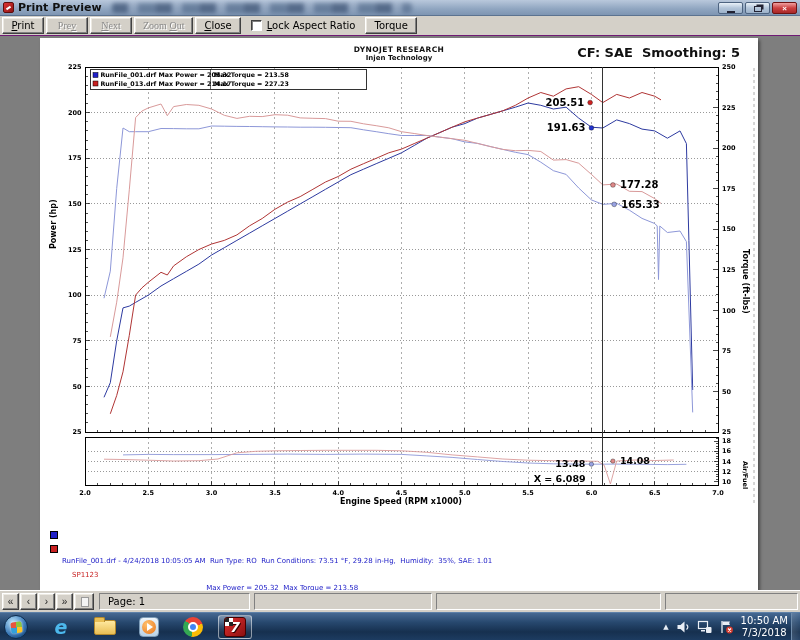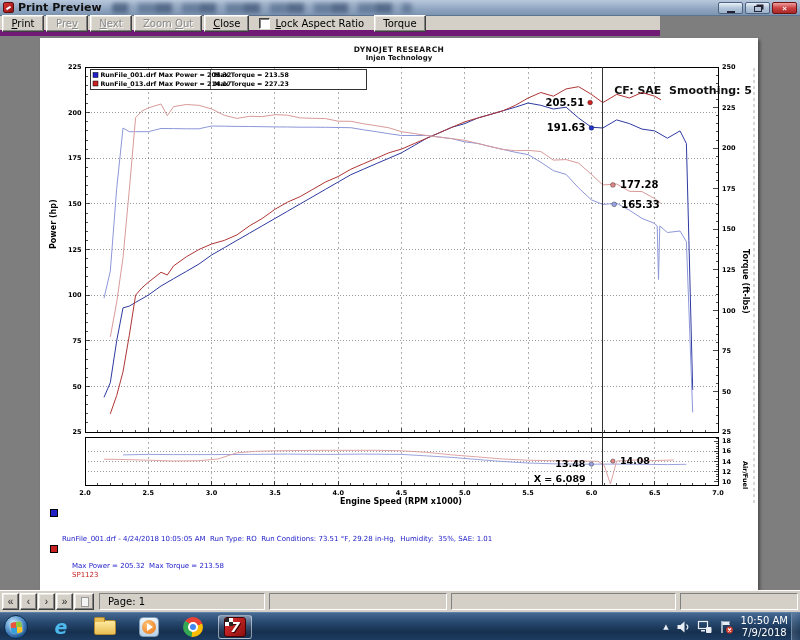--- a/index.html
+++ b/index.html
@@ -19,58 +19,58 @@
     background:repeating-linear-gradient(90deg, rgba(52,74,108,.65) 0 16px, rgba(140,158,184,.35) 16px 26px, rgba(70,94,128,.55) 26px 44px); }
   #win-buttons { position:absolute; right:3px; top:2px; display:flex; gap:2px; }
   .win-btn { width:25px; height:12px; border:1px solid #4d6380; border-radius:2px;
     background:linear-gradient(#e9f1f9,#b3c5da 50%,#9db2ca); font-size:8px; line-height:9px;
     text-align:center; color:#223; }
   .win-btn.close { background:linear-gradient(#f0a1a1,#cc4040 50%,#a82828); border-color:#6e1212; color:#fff; font-weight:bold; }
   .glyph-min { display:block; width:8px; height:2px; background:#223; margin:7px auto 0; }
   .glyph-max { display:block; width:8px; height:6px; border:1px solid #223; margin:2px auto 0; box-shadow:2px -2px 0 -0.5px #223; }
 
   
-  #toolbar { position:absolute; left:0; top:16px; width:660px; height:20px; background:#d4d0c8;
-    border-bottom:6px solid #701a75; display:flex; align-items:center; padding:0 2px; }
+  #toolbar { position:absolute; left:0; top:16px; width:800px; height:20px; background:#d4d0c8;
+    border-bottom:1px solid #701a75; display:flex; align-items:center; padding:0 2px; }
   .tb-btn { height:17px; padding:0 8px; margin-right:2px; font-size:10px; font-family:"DejaVu Sans",sans-serif;
     background:#d4d0c8; color:#000; border:1px solid; border-color:#fff #404040 #404040 #fff;
     box-shadow:inset -1px -1px 0 #808080, inset 1px 1px 0 #ece9e2; min-width:42px; }
-  .tb-btn.disabled { color:#8a8a8a; text-shadow:1px 1px 0 #fff; }
+  .tb-btn.disabled { color:#8a8a8a; text-shadow:1px 1px 0 #fff;font-family:Liberation Serif, serif; }
   .tb-btn u { text-decoration:underline; }
   #lock-group { display:flex; align-items:center; margin:0 10px 0 8px; }
   #lock-checkbox { width:11px; height:11px; background:#fff; border:1px solid; border-color:#404040 #fff #fff #404040;
     box-shadow:inset 1px 1px 0 #808080; margin-right:5px; }
   #lock-label { font-size:10px;text-align:right; }
   #lock-label u { text-decoration:underline; }
 
   
   #preview { position:absolute; left:0; top:36px; width:800px; height:554px; background:#7e7e7e; }
   #page { position:absolute; left:40px; top:2px; width:718px; height:552px; background:#fff;
     box-shadow:2px 2px 3px rgba(0,0,0,.4); }
   #hdr1 { position:absolute; top:7px; left:0; width:718px; text-align:center; font-size:7.5px; font-weight:bold; letter-spacing:.4px; color:#111; }
   #hdr2 { position:absolute; top:16px; left:0; width:718px; text-align:center; font-size:7px; font-weight:bold; color:#111; }
-  #hdr-right { position:absolute; top:7px; right:6px; font-size:11px; font-weight:bold; color:#111; white-space:pre;margin-top:39px; }
+  #hdr-right { position:absolute; top:7px; right:18px; font-size:13px; font-weight:bold; color:#111; white-space:pre; }
   #dyno-svg { position:absolute; left:0; top:0; }
 
   .run-row { position:absolute; left:10px; font-size:7px; line-height:9px; white-space:pre; }
   .run-swatch { position:absolute; left:0; top:1px; width:8px; height:8px; border:1px solid #000; }
   .run-line1 { margin-left:12px; }
   .run-line2, .run-line3 { margin-left:22px; }
 
   
   #statusbar { position:absolute; left:0; top:590px; width:800px; height:22px; background:#d4d0c8;
     border-top:1px solid #fff; display:flex; align-items:center; padding:2px 2px; }
   .nav-btn { width:17px; height:17px; font-size:10px; line-height:15px; text-align:center;
     background:#d4d0c8; border:1px solid; border-color:#fff #404040 #404040 #fff;
     box-shadow:inset -1px -1px 0 #808080, inset 1px 1px 0 #ece9e2; margin-right:1px; color:#222; }
   #pageicon-btn { width:20px; height:17px; position:relative; }
   #pageicon { position:absolute; left:6px; top:3px; width:8px; height:10px; background:#f4f4f4; border:1px solid #9a9a9a; }
   .sb-panel { height:17px; border:1px solid; border-color:#808080 #fff #fff #808080; margin-left:4px;
     font-size:10px; padding:2px 8px; color:#000; }
-  #panel-page { width:166px; }
+  #panel-page { width:151px; }
   #panel-2 { width:178px; } #panel-3 { width:225px; } #panel-4 { flex:1; }
 
   
   #taskbar { position:absolute; left:0; top:612px; width:800px; height:28px;
     background:linear-gradient(#3f648e,#27486e 30%,#1b3least 60%); }
   #taskbar { background:linear-gradient(#466992,#27486e 35%,#16304f 70%,#1d3c61); border-top:1px solid #5d80a8; }
   #start-orb { position:absolute; left:4px; top:2px; width:24px; height:24px; border-radius:50%;
     background:radial-gradient(circle at 35% 28%, #b8e2fb, #3d7cba 55%, #123f71 90%); border:1px solid #0d2c4e;
     display:flex; align-items:center; justify-content:center; }
   #orb-flag { width:11px; height:11px; border-radius:2px; transform:rotate(-8deg);
@@ -442,21 +442,21 @@
           <text x="682" y="435.92340425531916" font-size="6.5" font-weight="bold" text-anchor="start" fill="#000" font-family="&quot;DejaVu Sans&quot;,sans-serif">12</text>
           <text x="682" y="425.7106382978723" font-size="6.5" font-weight="bold" text-anchor="start" fill="#000" font-family="&quot;DejaVu Sans&quot;,sans-serif">14</text>
           <text x="682" y="415.49787234042554" font-size="6.5" font-weight="bold" text-anchor="start" fill="#000" font-family="&quot;DejaVu Sans&quot;,sans-serif">16</text>
           <text x="682" y="405.2851063829787" font-size="6.5" font-weight="bold" text-anchor="start" fill="#000" font-family="&quot;DejaVu Sans&quot;,sans-serif">18</text>
           <text x="16" y="211" font-size="8" font-weight="bold" text-anchor="start" fill="#000" font-family="&quot;DejaVu Sans&quot;,sans-serif" transform="rotate(-90 16 211)">Power (hp)</text>
           <text x="703" y="211" font-size="8" font-weight="bold" text-anchor="start" fill="#000" font-family="&quot;DejaVu Sans&quot;,sans-serif" transform="rotate(90 703 211)">Torque (ft-lbs)</text>
           <text x="703" y="423" font-size="6.5" font-weight="bold" text-anchor="start" fill="#000" font-family="&quot;DejaVu Sans&quot;,sans-serif" transform="rotate(90 703 423)">Air/Fuel</text>
           <text x="361" y="466" font-size="8" font-weight="bold" text-anchor="middle" fill="#000" font-family="&quot;DejaVu Sans&quot;,sans-serif">Engine Speed (RPM x1000)</text>
         </svg>
 
-      <div class="run-row" style="top: 470px; color: rgb(33, 33, 200);">
+      <div class="run-row" style="top: 492px; color: rgb(33, 33, 200); text-align: center;">
         <span class="run-swatch" style="background: rgb(33, 33, 200);"></span>
         <div class="run-line1">RunFile_001.drf - 4/24/2018 10:05:05 AM  Run Type: RO  Run Conditions: 73.51 °F, 29.28 in-Hg,  Humidity:  35%, SAE: 1.01</div>
         <div class="run-line3">Max Power = 205.32  Max Torque = 213.58</div>
       </div>
       <div class="run-row" style="top: 506px; color: rgb(200, 33, 33);">
         <span class="run-swatch" style="background: rgb(200, 33, 33);"></span>
         <div class="run-line2">SP1123</div>
         <div class="run-line3">Max Power = 214.17  Max Torque = 227.23</div>
       </div>
     </div>
@@ -514,18 +514,18 @@
         <rect x="9" y="7" width="5.5" height="6" rx="1" fill="#e9eef5"></rect>
       </svg>
       <svg width="15" height="14">
         <path d="M3 1v12" stroke="#e9eef5" stroke-width="1.3"></path>
         <path d="M3.5 1.5h7.5c-1 1.2-1 2.3 0 3.5H3.5z" fill="#e9eef5"></path>
         <circle cx="10.5" cy="10" r="3.4" fill="#d33a2d"></circle>
         <path d="M9 8.5l3 3M12 8.5l-3 3" stroke="#fff" stroke-width="1.1"></path>
       </svg>
       <div id="clock">
         <div>10:50 AM</div>
-        <div>7/9/2018</div>
+        <div>7/3/2018</div>
       </div>
     </div>
     <div id="show-desktop"></div>
   </div>
 </div>
 
 </body></html>

